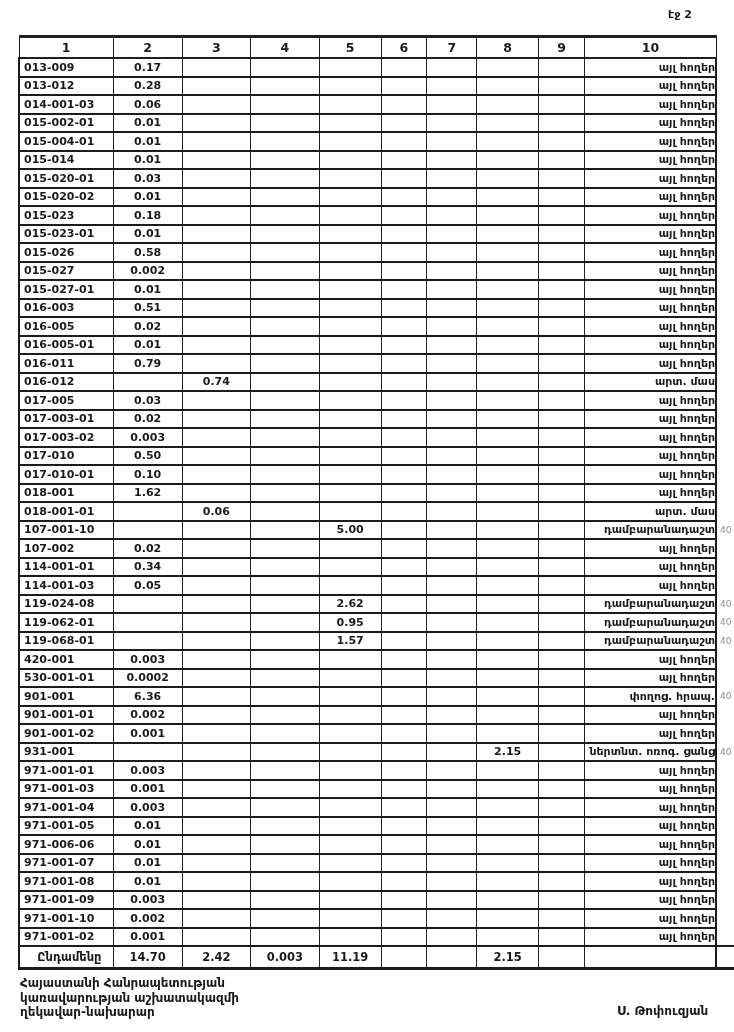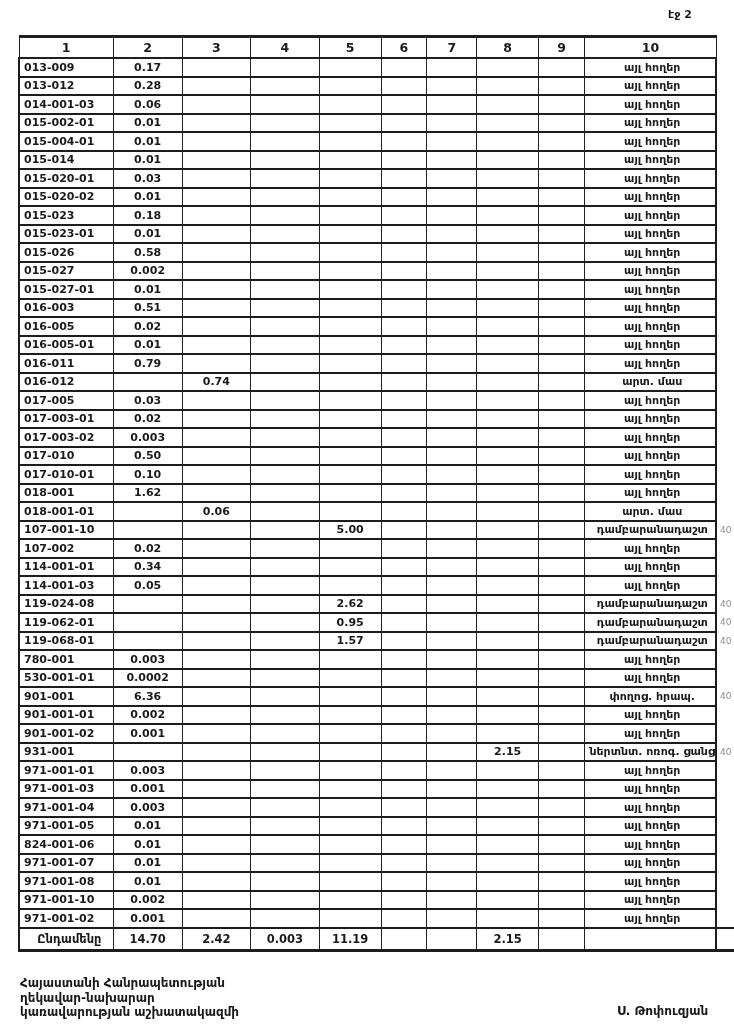--- a/index.html
+++ b/index.html
@@ -14,21 +14,21 @@
   table{border-collapse:collapse;table-layout:fixed;}
   th,td{padding:0;margin:0;overflow:hidden;white-space:nowrap;font-weight:bold;}
   th{
     height:19px;font-size:12.5px;text-align:center;
     border:1.5px solid #1f1f1f;border-top:3px solid #1f1f1f;border-bottom:2.5px solid #1f1f1f;
   }
   th.note-h{border:none;background:transparent;}
   td{height:16.5px;font-size:11px;border:1px solid #222;border-bottom:2px solid #1c1c1c;}
   td.col-code{text-align:left;padding-left:4px;border-left:2px solid #1c1c1c;}
   td.col-num{text-align:center;}
-  td.col-label{text-align:center;padding-left:4px;border-right:2px solid #1c1c1c;}
+  td.col-label{text-align:right;padding-left:4px;border-right:2px solid #1c1c1c;}
   td.note{border:none;font-size:9px;color:#8f8f8f;font-weight:normal;padding-left:3px;text-align:left;margin-left:12px;}
   tr.total-row td{height:20px;font-size:11.5px;border-top:2.5px solid #1c1c1c;border-bottom:3px solid #1c1c1c;}
   tr.total-row td.col-code{text-align:center;padding-left:6px;}
   .footer-block{
     position:absolute;left:20px;top:976px;font-size:12px;font-weight:bold;line-height:14.5px;
   }
   .signature{
     position:absolute;left:617px;top:1004px;font-size:12px;font-weight:bold;
   }
 </style>
@@ -478,21 +478,21 @@
           <td class="col-num"></td>
           <td class="col-num">1.57</td>
           <td class="col-num"></td>
           <td class="col-num"></td>
           <td class="col-num"></td>
           <td class="col-num"></td>
           <td class="col-label">դամբարանադաշտ</td>
           <td class="note">40</td>
         </tr>
         <tr>
-          <td class="col-code">780-001</td>
+          <td class="col-code">420-001</td>
           <td class="col-num">0.003</td>
           <td class="col-num"></td>
           <td class="col-num"></td>
           <td class="col-num"></td>
           <td class="col-num"></td>
           <td class="col-num"></td>
           <td class="col-num"></td>
           <td class="col-num"></td>
           <td class="col-label">այլ հողեր</td>
           <td class="note"></td>
@@ -608,21 +608,21 @@
           <td class="col-num"></td>
           <td class="col-num"></td>
           <td class="col-num"></td>
           <td class="col-num"></td>
           <td class="col-num"></td>
           <td class="col-num"></td>
           <td class="col-label">այլ հողեր</td>
           <td class="note"></td>
         </tr>
         <tr>
-          <td class="col-code">824-001-06</td>
+          <td class="col-code">971-006-06</td>
           <td class="col-num">0.01</td>
           <td class="col-num"></td>
           <td class="col-num"></td>
           <td class="col-num"></td>
           <td class="col-num"></td>
           <td class="col-num"></td>
           <td class="col-num"></td>
           <td class="col-num"></td>
           <td class="col-label">այլ հողեր</td>
           <td class="note"></td>
@@ -636,20 +636,33 @@
           <td class="col-num"></td>
           <td class="col-num"></td>
           <td class="col-num"></td>
           <td class="col-num"></td>
           <td class="col-label">այլ հողեր</td>
           <td class="note"></td>
         </tr>
         <tr>
           <td class="col-code">971-001-08</td>
           <td class="col-num">0.01</td>
+          <td class="col-num"></td>
+          <td class="col-num"></td>
+          <td class="col-num"></td>
+          <td class="col-num"></td>
+          <td class="col-num"></td>
+          <td class="col-num"></td>
+          <td class="col-num"></td>
+          <td class="col-label">այլ հողեր</td>
+          <td class="note"></td>
+        </tr>
+        <tr>
+          <td class="col-code">971-001-09</td>
+          <td class="col-num">0.003</td>
           <td class="col-num"></td>
           <td class="col-num"></td>
           <td class="col-num"></td>
           <td class="col-num"></td>
           <td class="col-num"></td>
           <td class="col-num"></td>
           <td class="col-num"></td>
           <td class="col-label">այլ հողեր</td>
           <td class="note"></td>
         </tr>
@@ -691,17 +704,17 @@
           <td class="col-num"></td>
           <td class="col-label"></td>
           <td class="note"></td>
         </tr>
       </tbody>
   </table>
 </div>
 
 <div class="footer-block">
   <div>Հայաստանի Հանրապետության</div>
+  <div>կառավարության աշխատակազմի</div>
   <div>ղեկավար-նախարար</div>
-  <div>կառավարության աշխատակազմի</div>
 </div>
 
 <div class="signature">Ս. Թոփուզյան</div>
 
 </body></html>

